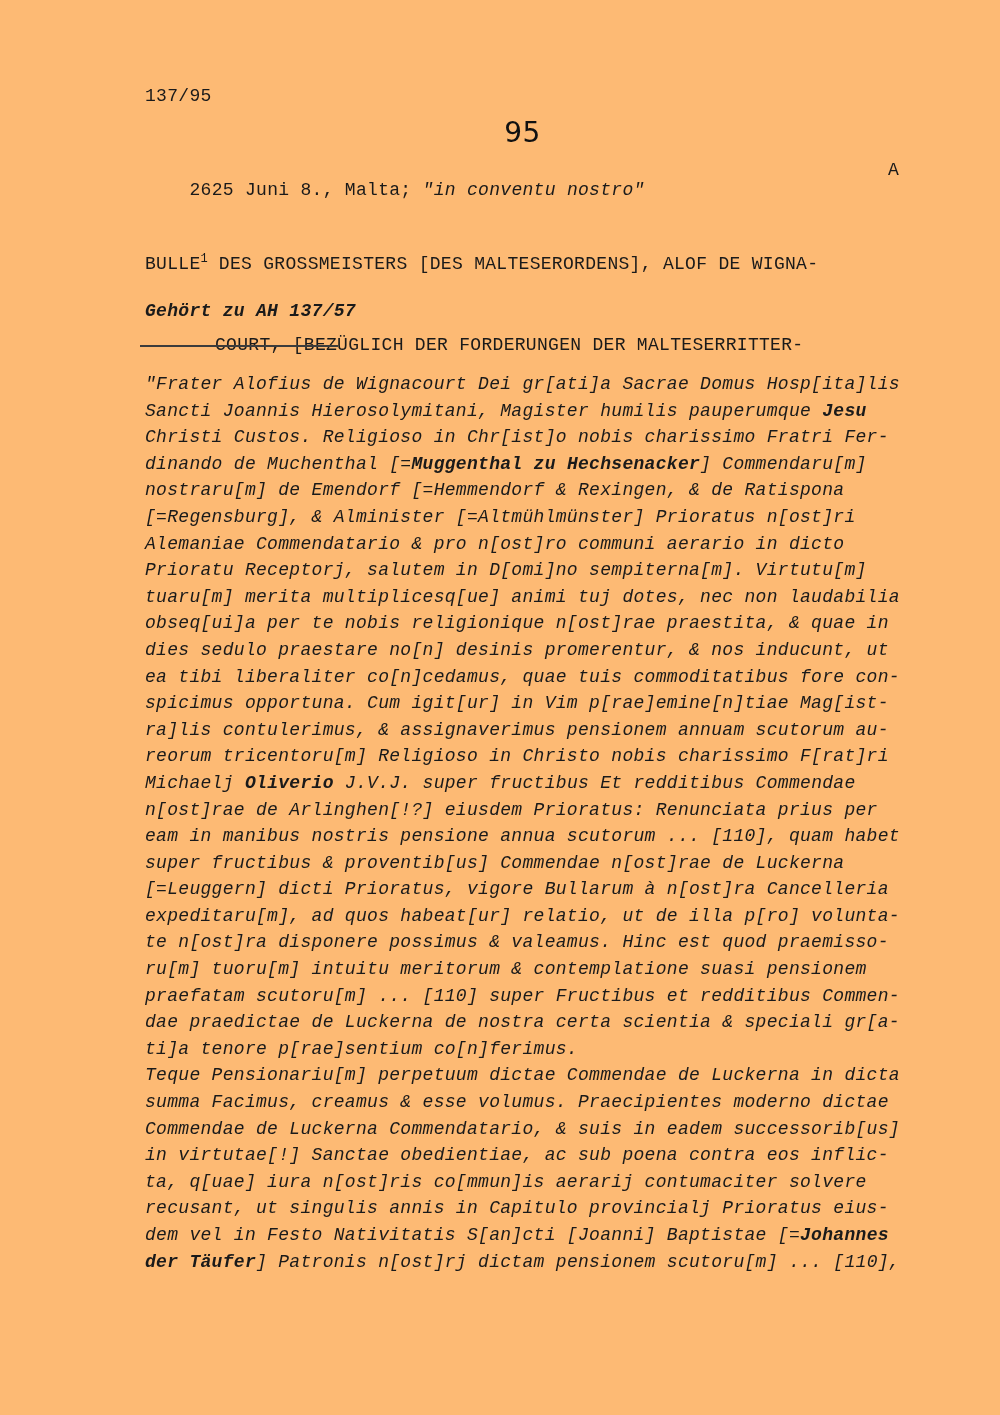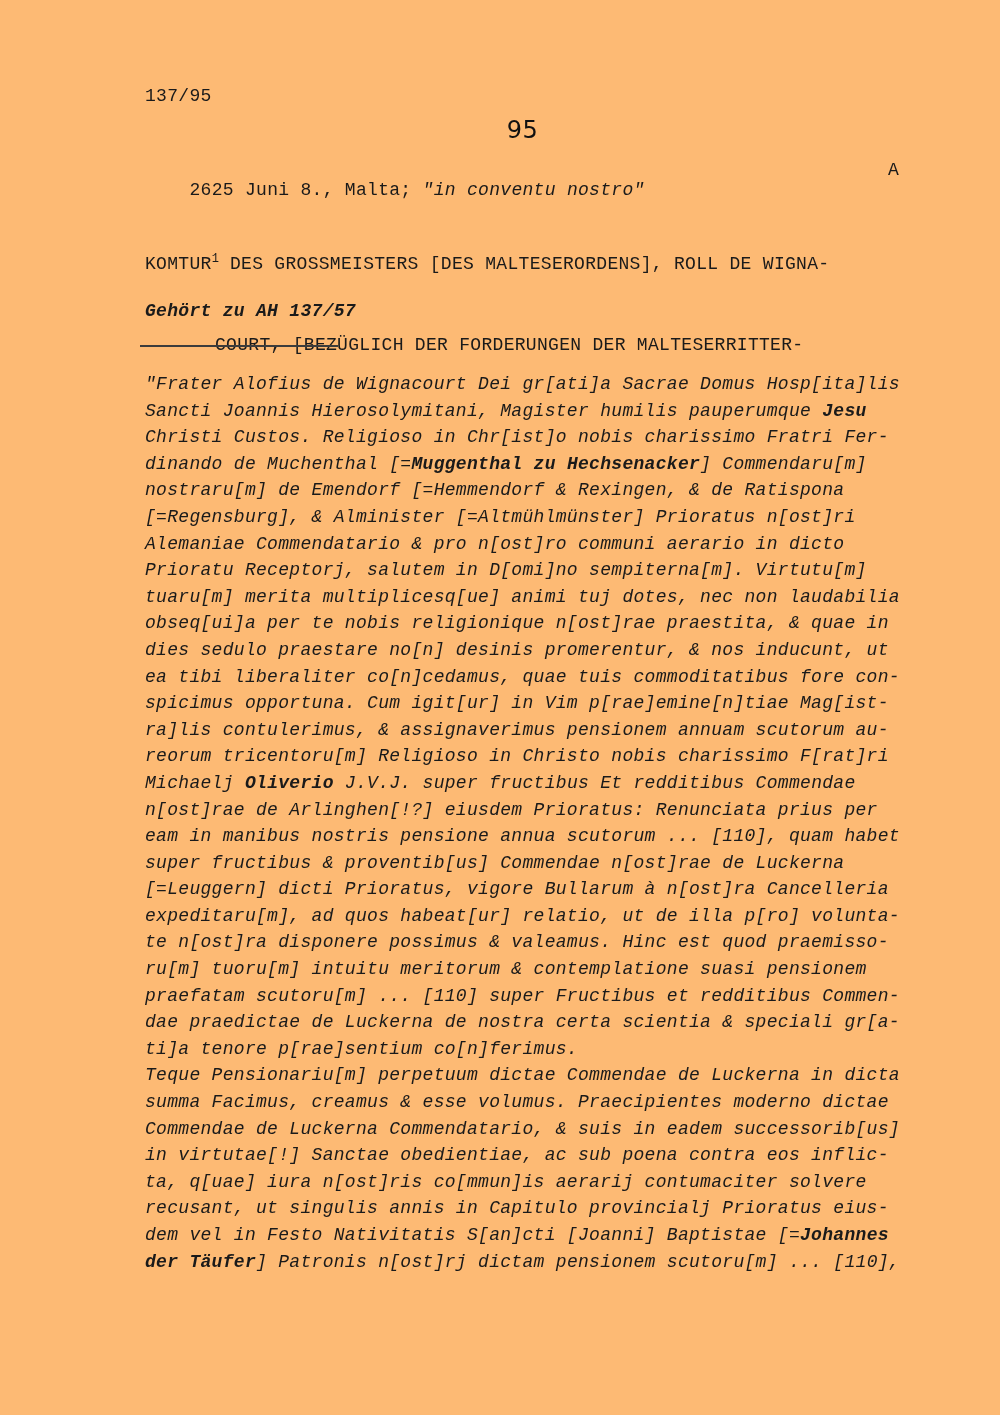--- a/index.html
+++ b/index.html
@@ -25,21 +25,21 @@
   .archive-ref {
     left: 145px;
     top: 86px;
   }
   .page-number {
     left: 48px;
     right: 3px;
     top: 116px;
     text-align: center;
     font-family: "DejaVu Sans", "Liberation Sans", sans-serif;
-    font-size: 24px;
+    font-size: 28px;
     letter-spacing: 0.5px;
     color: #111111;
   }
   .date-line {
     left: 145px;
     right: 95px;
     top: 160px;
     white-space: pre;
   }
   .date-line .marker {
@@ -90,21 +90,21 @@
   <div class="abs archive-ref">137/95</div>
 
   <div class="abs page-number">95</div>
 
   <div class="abs date-line">
     <span>2625 Juni 8., Malta; </span><span class="it">"in conventu nostro"</span>
     <span class="marker">A</span>
   </div>
 
   <div class="abs title-block">
-    <div><span>KOMTUR</span><sup class="fn">1</sup><span> DES GROSSMEISTERS [DES MALTESERORDENS], ROLL DE WIGNA-</span></div>
+    <div><span>BULLE</span><sup class="fn">1</sup><span> DES GROSSMEISTERS [DES MALTESERORDENS], ALOF DE WIGNA-</span></div>
     <div class="indent">COURT, [BEZÜGLICH DER FORDERUNGEN DER MALTESERRITTER-</div>
   </div>
 
   <div class="abs ref-note it">Gehört zu AH 137/57</div>
 
   <div class="abs rule"></div>
 
   <div class="abs body-text" id="body-text"><div class="body-line"><span>"Frater Alofius de Wignacourt Dei gr[ati]a Sacrae Domus Hosp[ita]lis</span></div><div class="body-line"><span>Sancti Joannis Hierosolymitani, Magister humilis pauperumque </span><span class="bold">Jesu</span></div><div class="body-line"><span>Christi Custos. Religioso in Chr[ist]o nobis charissimo Fratri Fer-</span></div><div class="body-line"><span>dinando de Muchenthal [=</span><span class="bold">Muggenthal zu Hechsenacker</span><span>] Commendaru[m]</span></div><div class="body-line"><span>nostraru[m] de Emendorf [=Hemmendorf &amp; Rexingen, &amp; de Ratispona</span></div><div class="body-line"><span>[=Regensburg], &amp; Alminister [=Altmühlmünster] Prioratus n[ost]ri</span></div><div class="body-line"><span>Alemaniae Commendatario &amp; pro n[ost]ro communi aerario in dicto</span></div><div class="body-line"><span>Prioratu Receptorj, salutem in D[omi]no sempiterna[m]. Virtutu[m]</span></div><div class="body-line"><span>tuaru[m] merita multiplicesq[ue] animi tuj dotes, nec non laudabilia</span></div><div class="body-line"><span>obseq[ui]a per te nobis religionique n[ost]rae praestita, &amp; quae in</span></div><div class="body-line"><span>dies sedulo praestare no[n] desinis promerentur, &amp; nos inducunt, ut</span></div><div class="body-line"><span>ea tibi liberaliter co[n]cedamus, quae tuis commoditatibus fore con-</span></div><div class="body-line"><span>spicimus opportuna. Cum igit[ur] in Vim p[rae]emine[n]tiae Mag[ist-</span></div><div class="body-line"><span>ra]lis contulerimus, &amp; assignaverimus pensionem annuam scutorum au-</span></div><div class="body-line"><span>reorum tricentoru[m] Religioso in Christo nobis charissimo F[rat]ri</span></div><div class="body-line"><span>Michaelj </span><span class="bold">Oliverio</span><span> J.V.J. super fructibus Et redditibus Commendae</span></div><div class="body-line"><span>n[ost]rae de Arlinghen[!?] eiusdem Prioratus: Renunciata prius per</span></div><div class="body-line"><span>eam in manibus nostris pensione annua scutorum ... [110], quam habet</span></div><div class="body-line"><span>super fructibus &amp; proventib[us] Commendae n[ost]rae de Luckerna</span></div><div class="body-line"><span>[=Leuggern] dicti Prioratus, vigore Bullarum à n[ost]ra Cancelleria</span></div><div class="body-line"><span>expeditaru[m], ad quos habeat[ur] relatio, ut de illa p[ro] volunta-</span></div><div class="body-line"><span>te n[ost]ra disponere possimus &amp; valeamus. Hinc est quod praemisso-</span></div><div class="body-line"><span>ru[m] tuoru[m] intuitu meritorum &amp; contemplatione suasi pensionem</span></div><div class="body-line"><span>praefatam scutoru[m] ... [110] super Fructibus et redditibus Commen-</span></div><div class="body-line"><span>dae praedictae de Luckerna de nostra certa scientia &amp; speciali gr[a-</span></div><div class="body-line"><span>ti]a tenore p[rae]sentium co[n]ferimus.</span></div><div class="body-line"><span>Teque Pensionariu[m] perpetuum dictae Commendae de Luckerna in dicta</span></div><div class="body-line"><span>summa Facimus, creamus &amp; esse volumus. Praecipientes moderno dictae</span></div><div class="body-line"><span>Commendae de Luckerna Commendatario, &amp; suis in eadem successorib[us]</span></div><div class="body-line"><span>in virtutae[!] Sanctae obedientiae, ac sub poena contra eos inflic-</span></div><div class="body-line"><span>ta, q[uae] iura n[ost]ris co[mmun]is aerarij contumaciter solvere</span></div><div class="body-line"><span>recusant, ut singulis annis in Capitulo provincialj Prioratus eius-</span></div><div class="body-line"><span>dem vel in Festo Nativitatis S[an]cti [Joanni] Baptistae [=</span><span class="bold">Johannes</span></div><div class="body-line"><span class="bold">der Täufer</span><span>] Patronis n[ost]rj dictam pensionem scutoru[m] ... [110],</span></div></div>
 
 </div>

